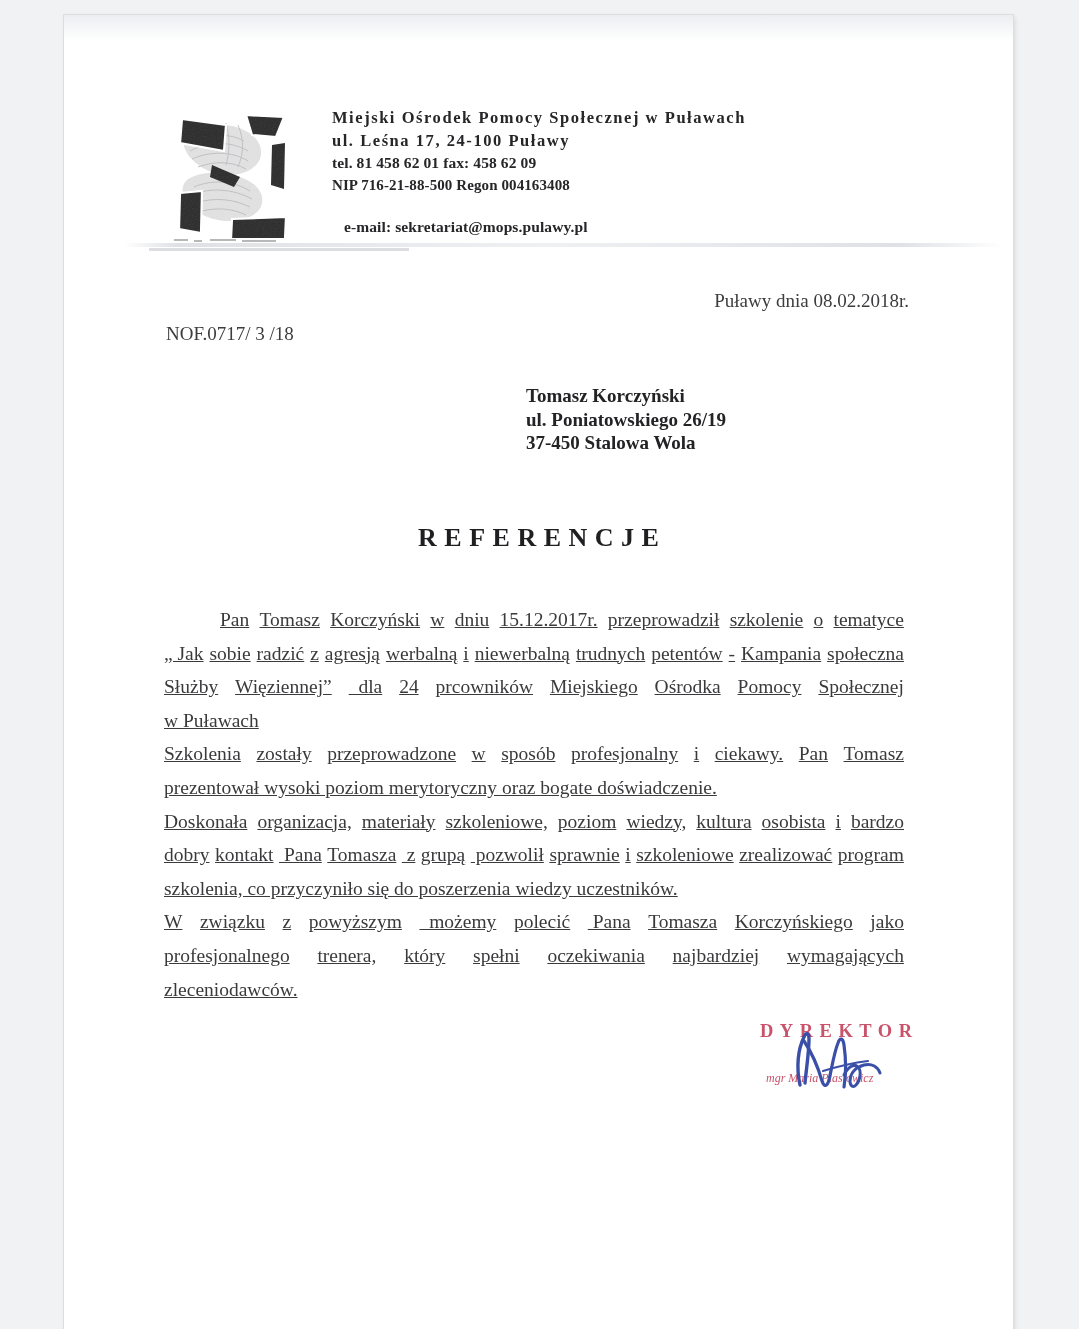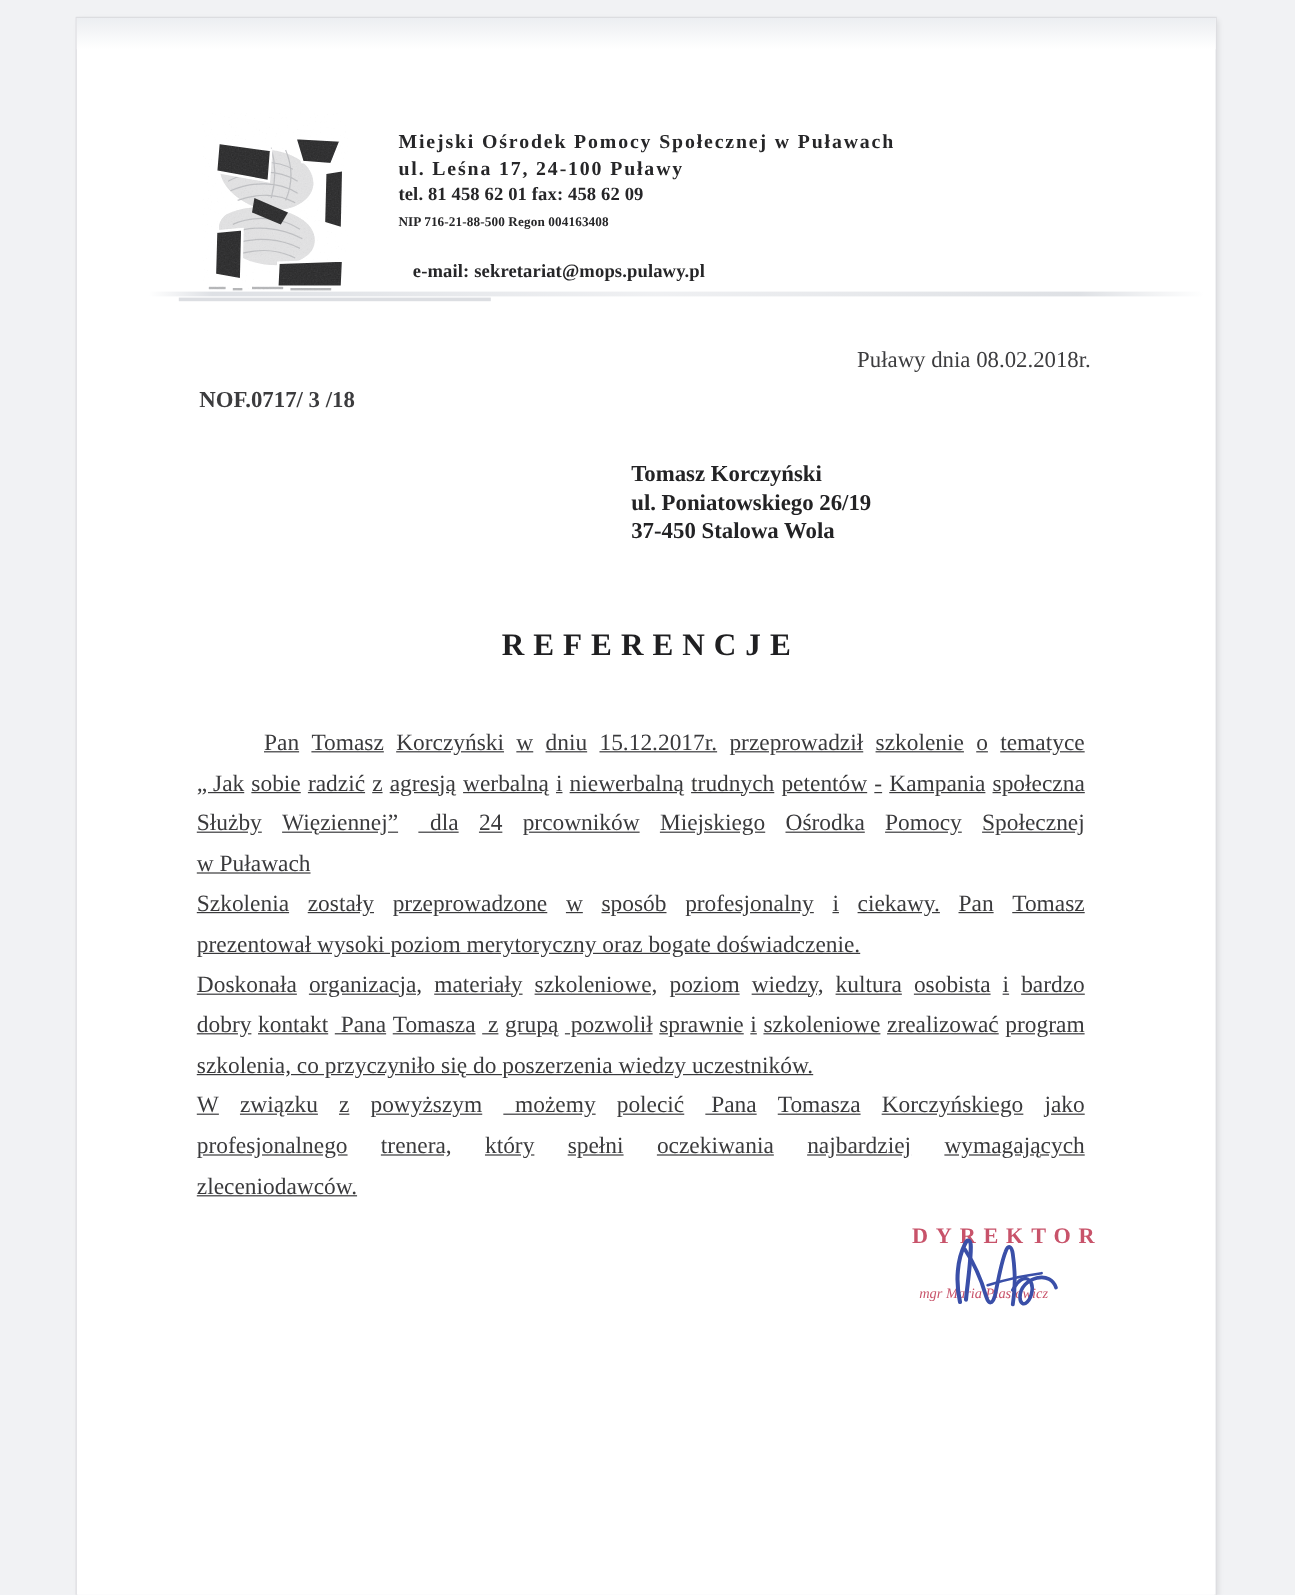--- a/index.html
+++ b/index.html
@@ -62,21 +62,21 @@
     padding-top: 13px;
   }
   .org-line {
     color: #262628;
     font-weight: bold;
     white-space: nowrap;
   }
   .org-line.l1 { font-size: 16.5px; letter-spacing: 1.55px; line-height: 23px; }
   .org-line.l2 { font-size: 16.5px; letter-spacing: 1.55px; line-height: 23px; }
   .org-line.l3 { font-size: 15.5px; letter-spacing: 0.1px; line-height: 22px; }
-  .org-line.l4 { font-size: 11px; letter-spacing: 0.1px; line-height: 22px; }
+  .org-line.l4 { font-size: 15px; letter-spacing: 0.1px; line-height: 22px; }
   .org-line.email {
     font-size: 15.5px;
     letter-spacing: 0.1px;
     margin-top: 22px;
     margin-left: 12px;
   }
 
   
   #scan-streak {
     position: absolute;
@@ -109,21 +109,20 @@
     color: #3c3c3e;
     white-space: nowrap;
   }
   #ref-no {
     position: absolute;
     left: 102px;
     top: 308px;
     font-size: 19px;
     color: #3c3c3e;
     white-space: nowrap;
-    font-weight: bold;
   }
 
   
   #addressee {
     position: absolute;
     left: 462px;
     top: 369px;
     font-size: 19px;
     font-weight: bold;
     color: #232325;

